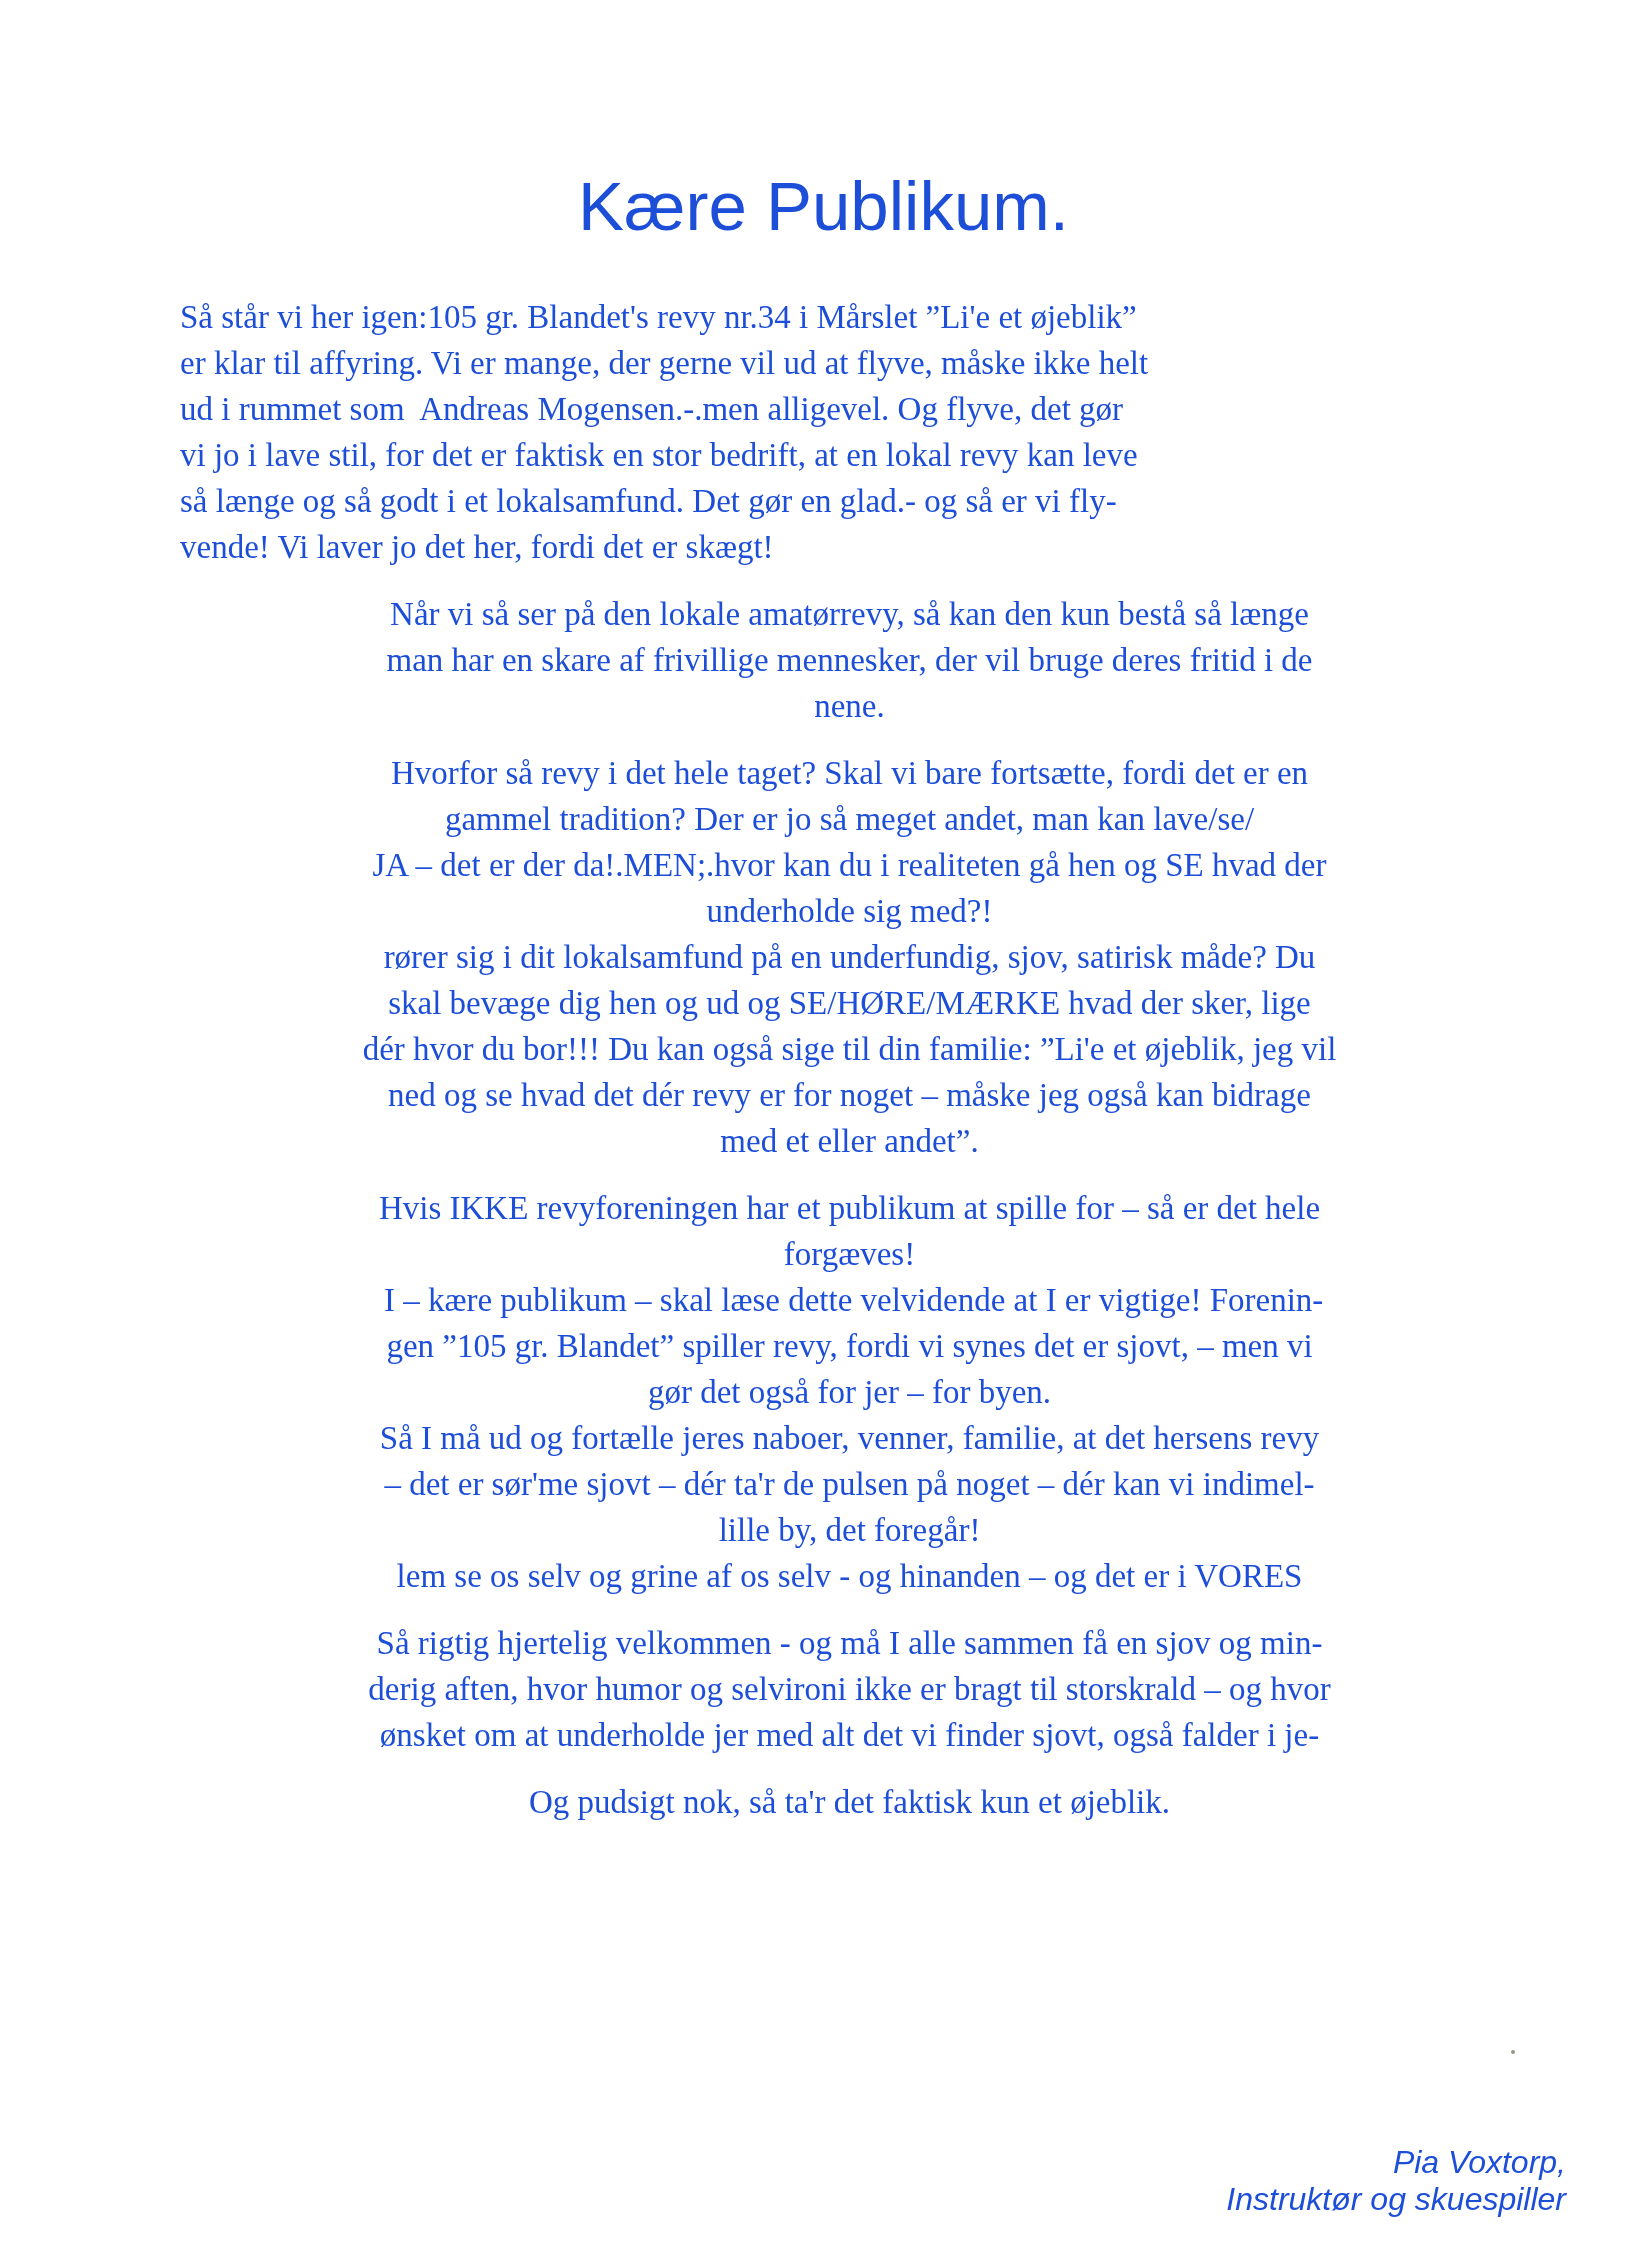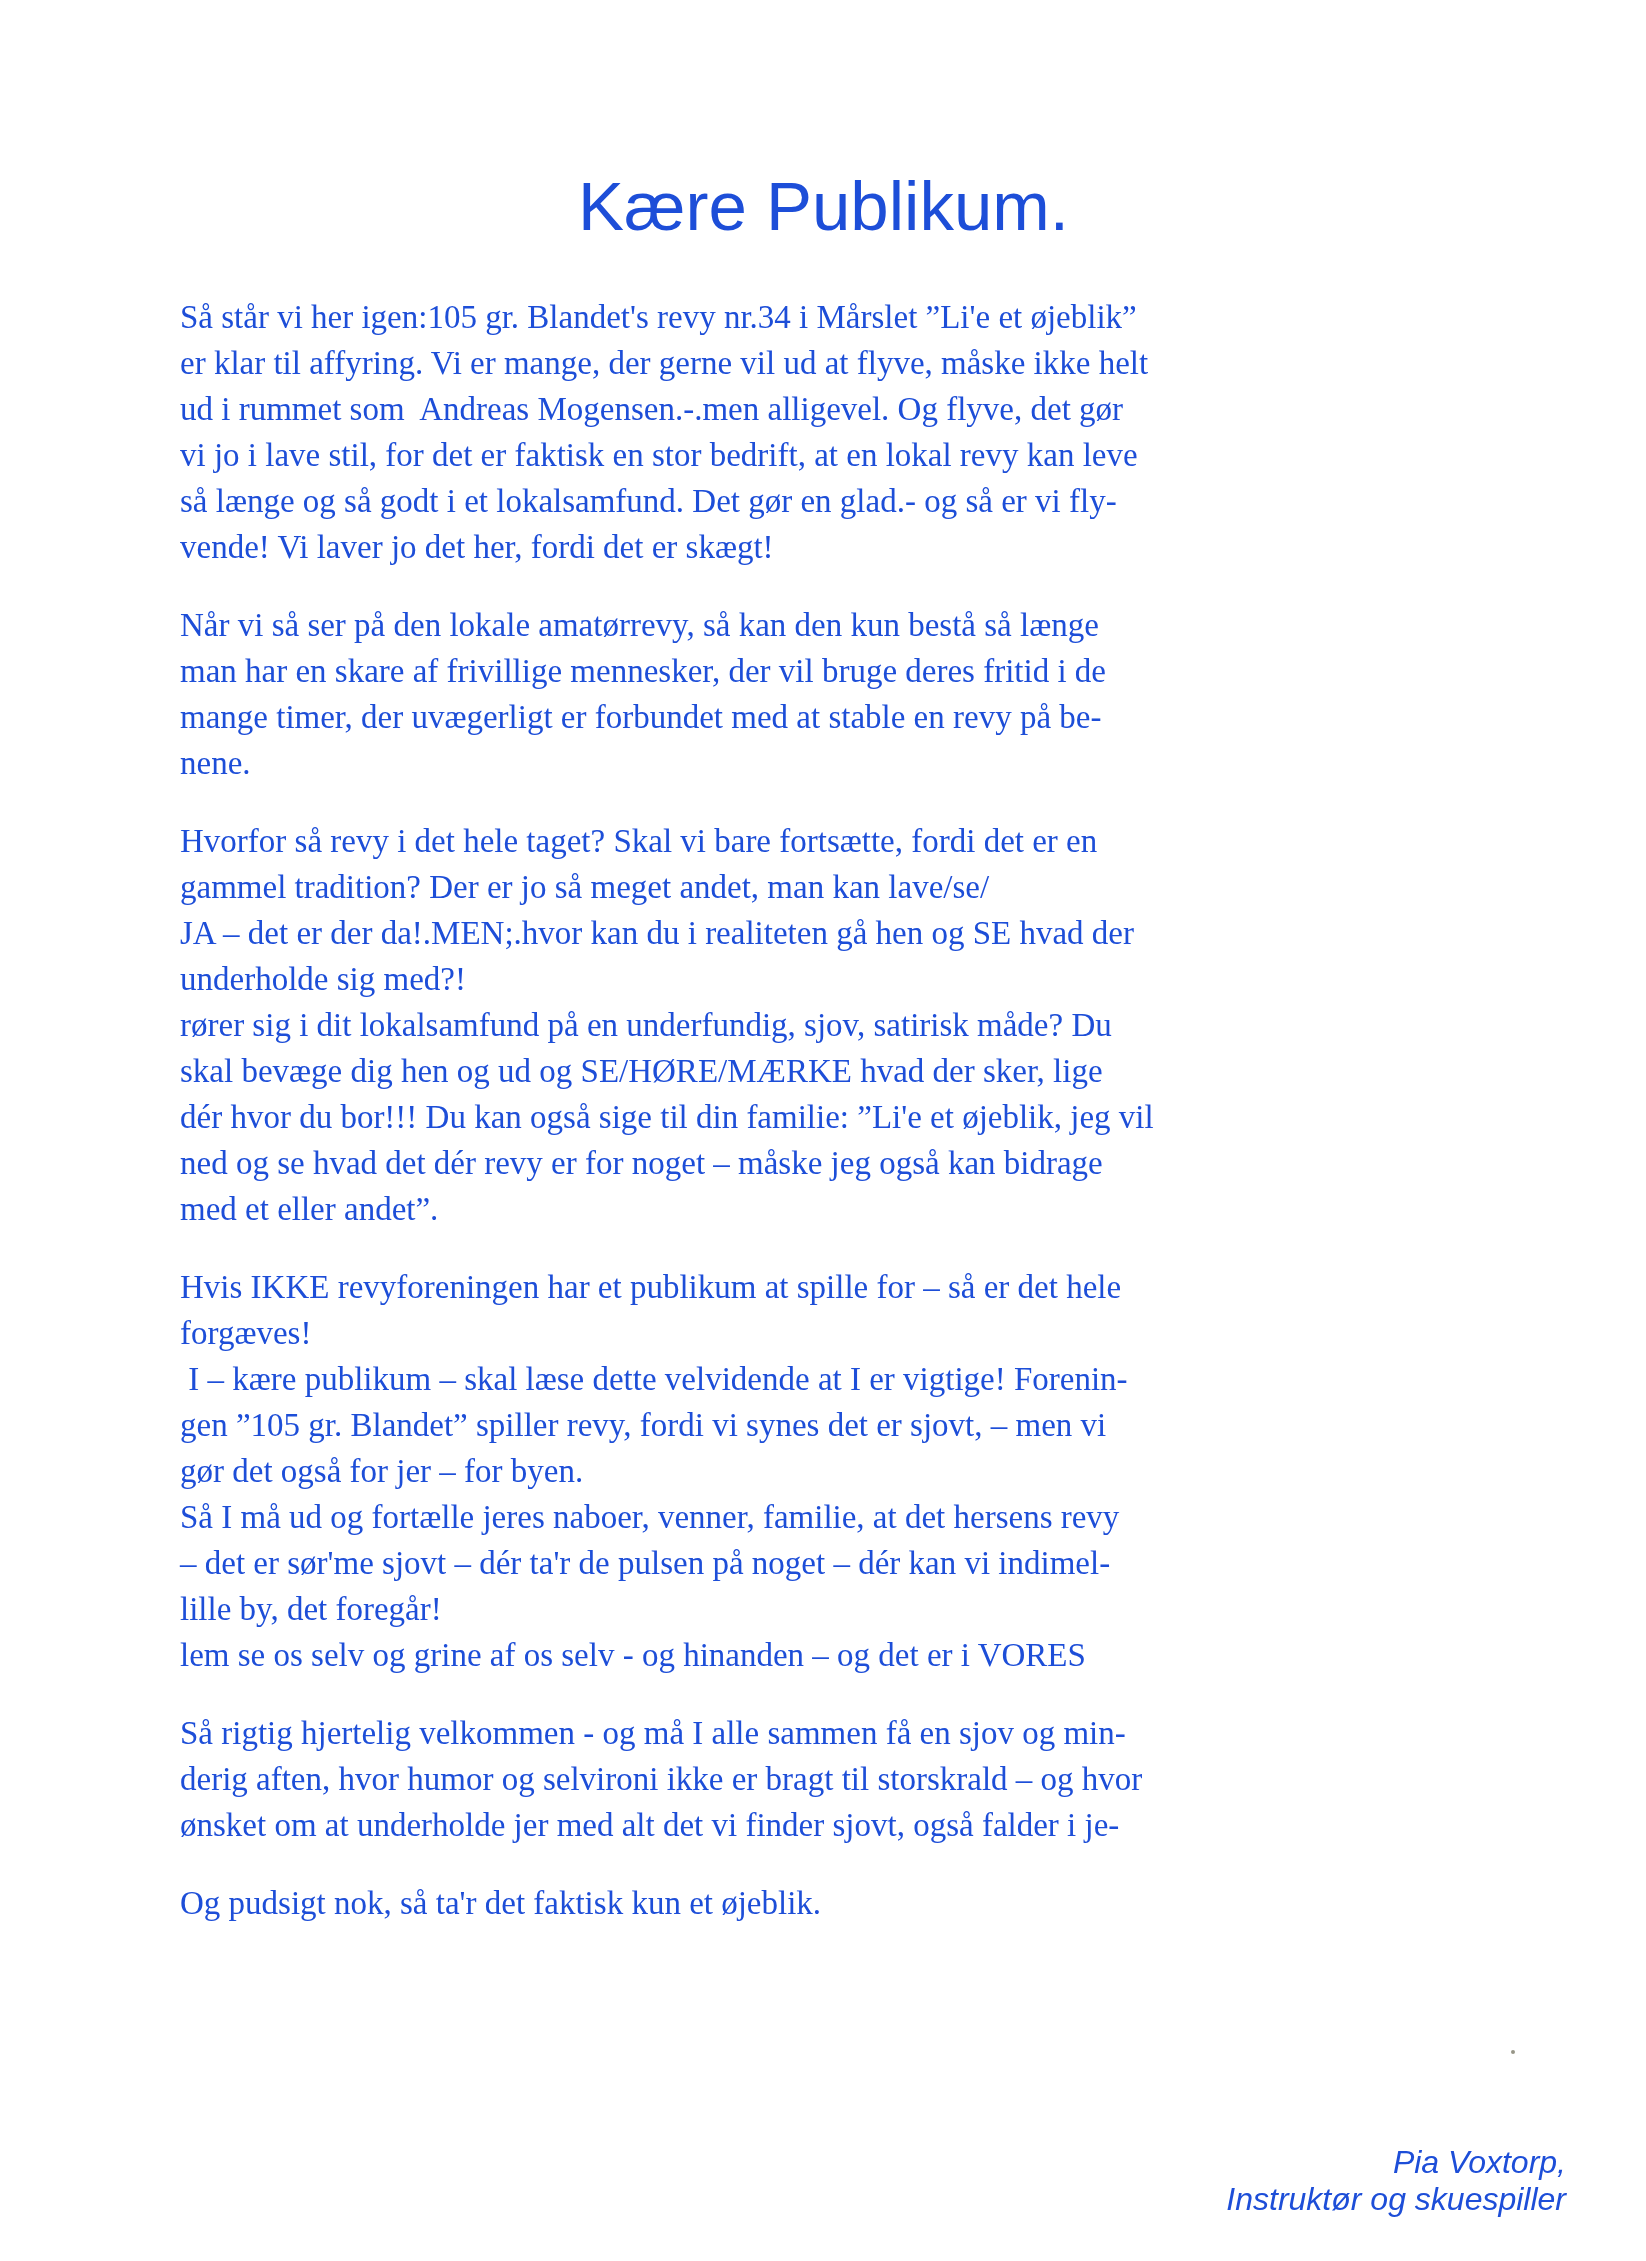--- a/index.html
+++ b/index.html
@@ -12,21 +12,21 @@
   .title {
     position: absolute; left: 0; width: 1647px; top: 160px;
     text-align: center; font-size: 69px; line-height: 77px; margin: 0; font-weight: normal;
     letter-spacing: 0px;
   }
   .body {
     position: absolute; left: 180px; top: 286px; width: 1339px;
     font-size: 33px; line-height: 46px; font-family: Liberation Serif, serif;
   }
   .para { margin: 0; }
-  .para + .para { margin-top: 32px; }
+  .para + .para { margin-top: 21px; text-align: center; }
   .line { display: block; white-space: pre; height: 46px; }
   .line.indent { padding-left: 54px; }
   .signature {
     position: absolute; left: 0; width: 1566px; top: 2136px;
     text-align: right; font-style: italic; font-size: 32px; line-height: 37px;
   }
   .sig-line { display: block; white-space: pre; }
   .speck { position: absolute; width: 4.3px; height: 4.3px; border-radius: 50%; background: #6b6a55; opacity: 0.7; }
 </style>
 </head>
@@ -40,21 +40,20 @@
         <span class="line">Så står vi her igen:105 gr. Blandet's revy nr.34 i Mårslet ”Li'e et øjeblik”</span>
         <span class="line">er klar til affyring. Vi er mange, der gerne vil ud at flyve, måske ikke helt</span>
         <span class="line">ud i rummet som  Andreas Mogensen.-.men alligevel. Og flyve, det gør</span>
         <span class="line">vi jo i lave stil, for det er faktisk en stor bedrift, at en lokal revy kan leve</span>
         <span class="line">så længe og så godt i et lokalsamfund. Det gør en glad.- og så er vi fly-</span>
         <span class="line">vende! Vi laver jo det her, fordi det er skægt!</span>
       </p>
       <p class="para">
         <span class="line">Når vi så ser på den lokale amatørrevy, så kan den kun bestå så længe</span>
         <span class="line">man har en skare af frivillige mennesker, der vil bruge deres fritid i de</span>
-        <span class="line">mange timer, der uvægerligt er forbundet med at stable en revy på be-</span>
         <span class="line">nene.</span>
       </p>
       <p class="para">
         <span class="line">Hvorfor så revy i det hele taget? Skal vi bare fortsætte, fordi det er en</span>
         <span class="line">gammel tradition? Der er jo så meget andet, man kan lave/se/</span>
         <span class="line">JA – det er der da!.MEN;.hvor kan du i realiteten gå hen og SE hvad der</span>
         <span class="line">underholde sig med?!</span>
         <span class="line">rører sig i dit lokalsamfund på en underfundig, sjov, satirisk måde? Du</span>
         <span class="line">skal bevæge dig hen og ud og SE/HØRE/MÆRKE hvad der sker, lige</span>
         <span class="line">dér hvor du bor!!! Du kan også sige til din familie: ”Li'e et øjeblik, jeg vil</span>

